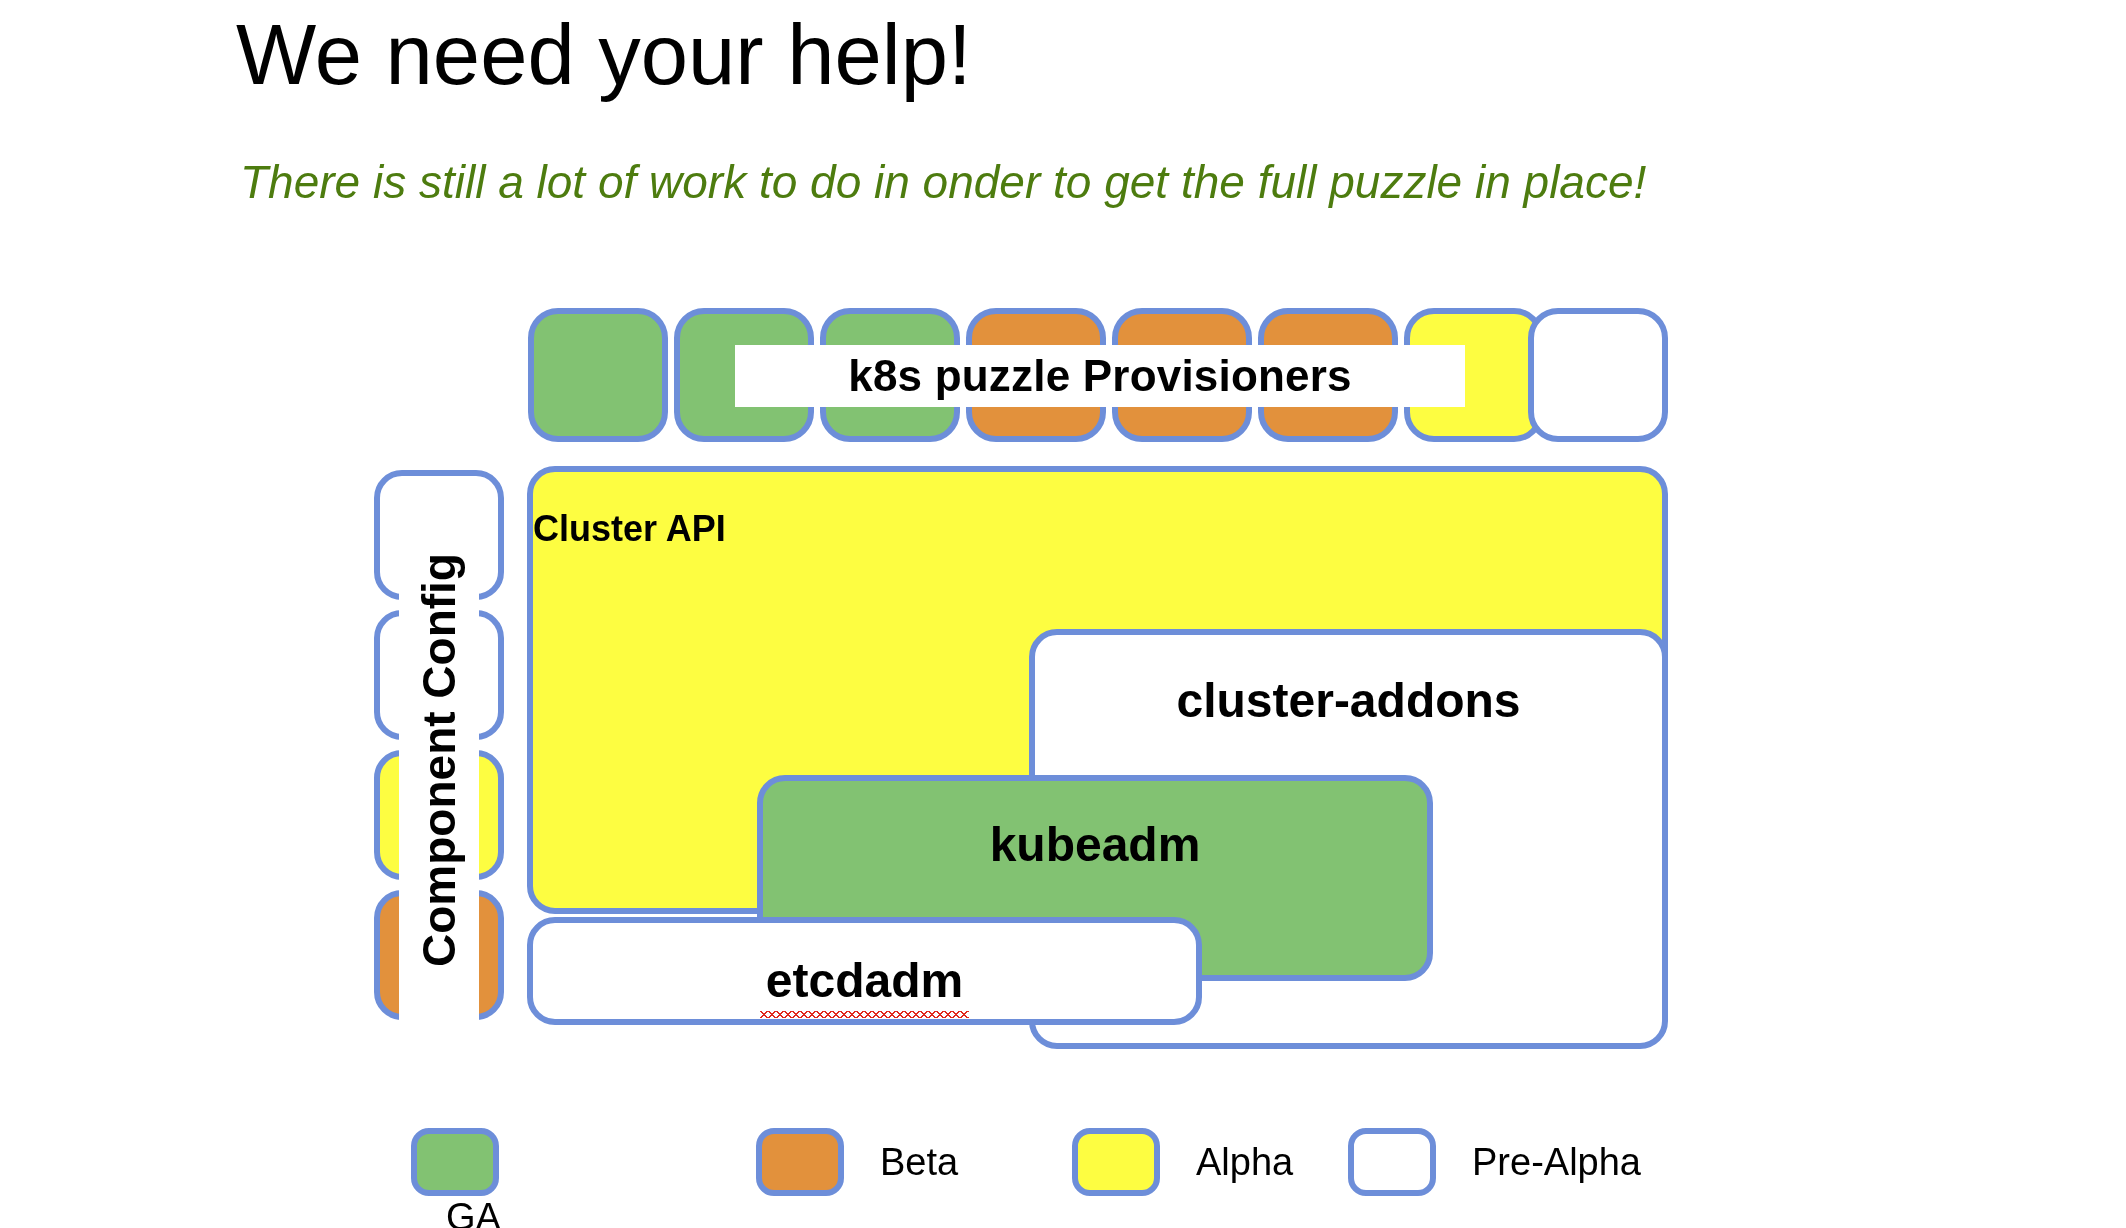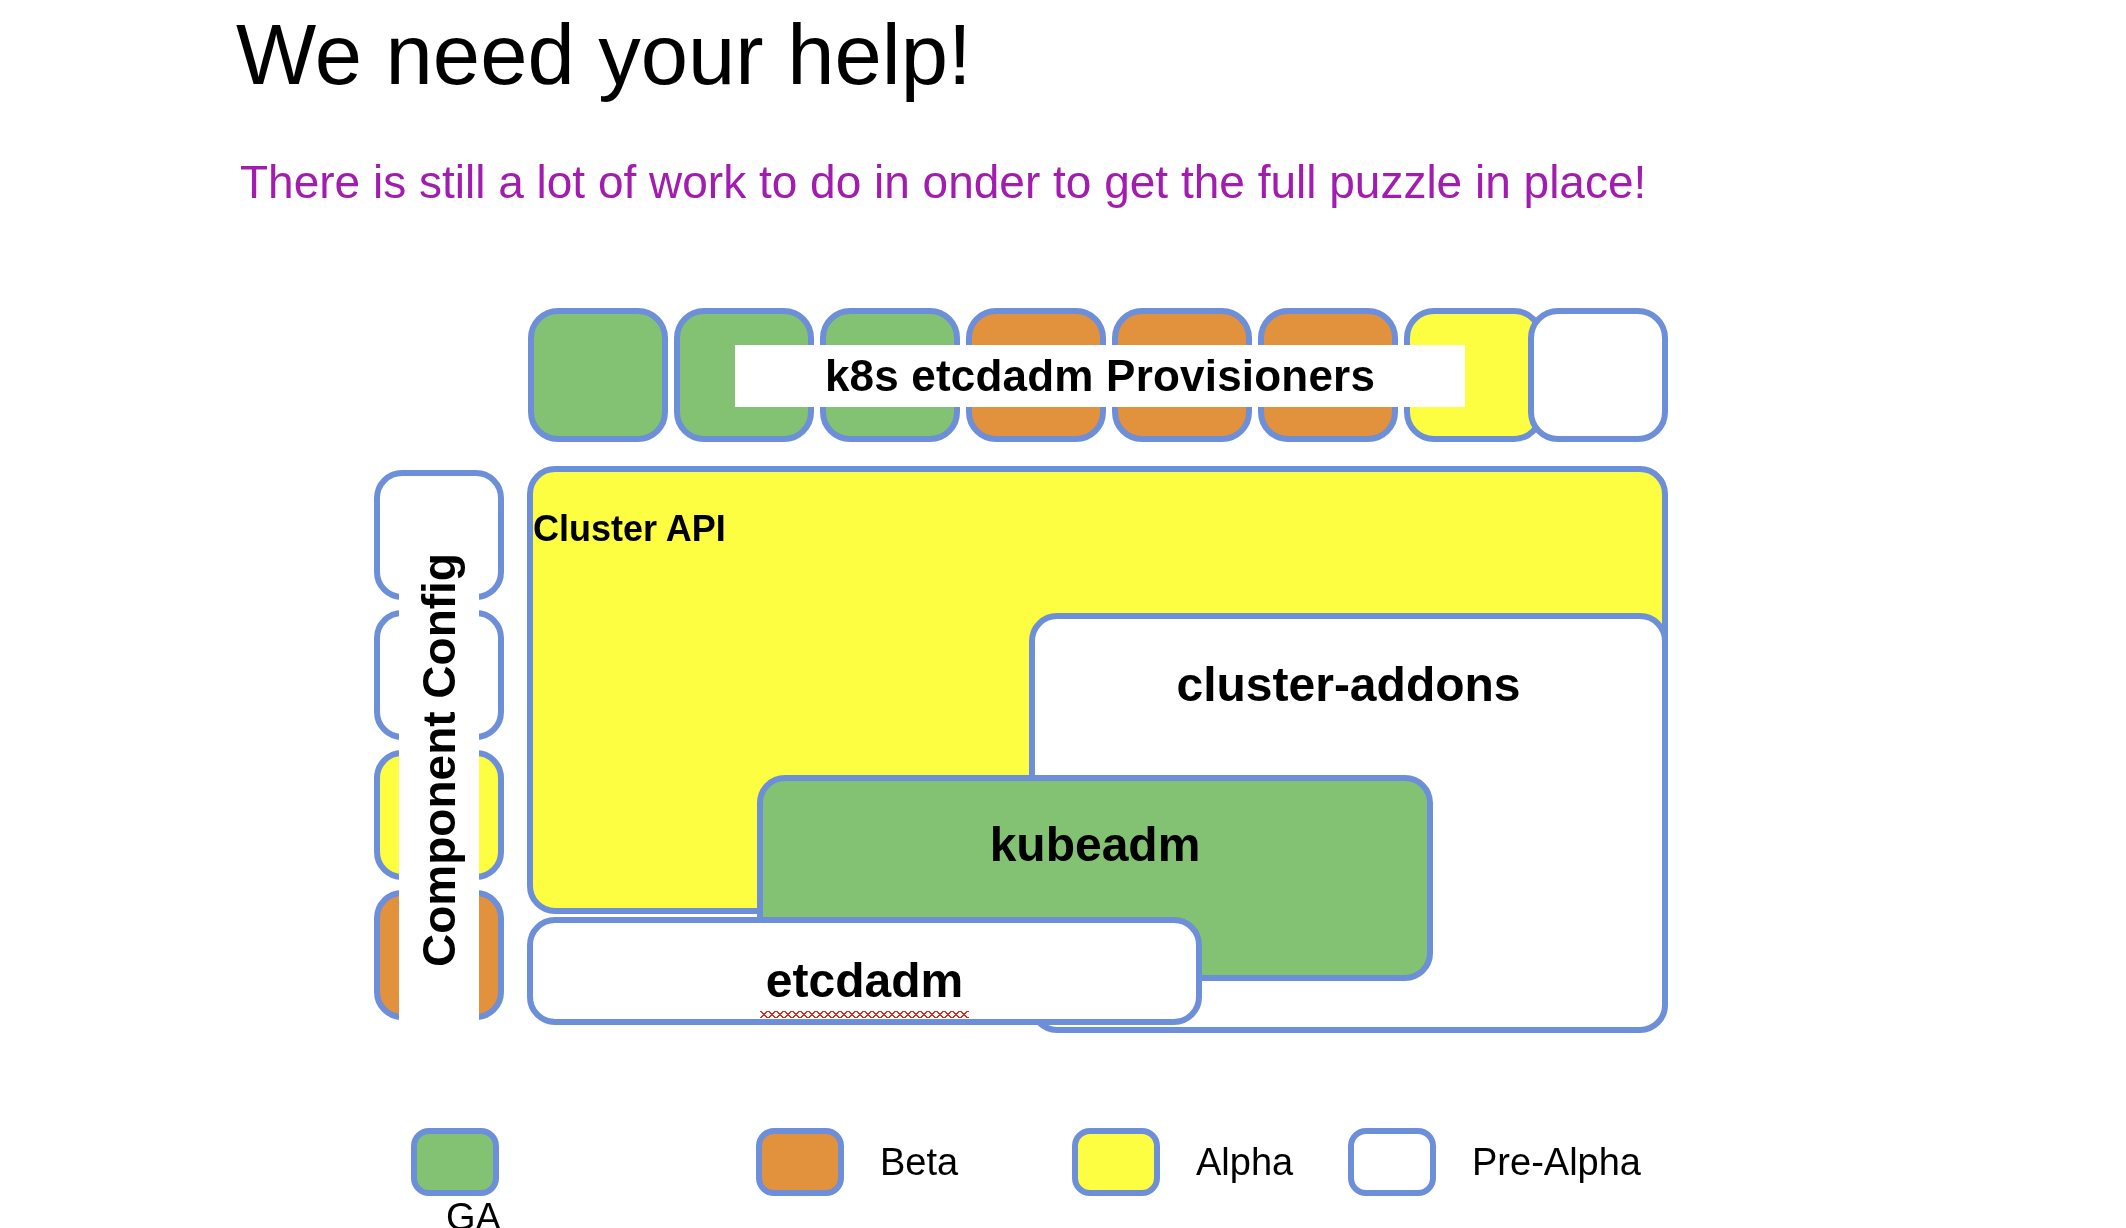--- a/index.html
+++ b/index.html
@@ -28,21 +28,22 @@
     color: #000;
   }
   #slide-subtitle {
     position: absolute;
     left: 240px;
     top: 157px;
     font-size: 46px;
     font-weight: 400;
     line-height: 1.1;
     white-space: nowrap;
-    color: #a21caf;
+    color: #4d7c0f;
+    font-style: italic;
   }
 
   
   .node {
     position: absolute;
     box-sizing: border-box;
     border: 6px solid #6d8ed9;
     border-radius: 26px;
     background: #ffffff;
   }
@@ -114,21 +115,21 @@
     font-size: 46px;
     font-weight: bold;
   }
 
   
   #cluster-api-box {
     left: 527px; top: 466px; width: 1141px; height: 448px;
     border-radius: 28px; z-index: 10;
   }
   #cluster-addons-box {
-    left: 1029px; top: 613px; width: 639px; height: 420px;
+    left: 1029px; top: 629px; width: 639px; height: 420px;
     border-radius: 28px; z-index: 12;
   }
   #kubeadm-box {
     left: 757px; top: 775px; width: 676px; height: 206px;
     border-radius: 28px; z-index: 14;
   }
   #etcdadm-box {
     left: 527px; top: 917px; width: 675px; height: 108px;
     border-radius: 28px; z-index: 16;
   }
@@ -208,21 +209,21 @@
 <div id="provisioner-row">
   <div class="node fill-ga" style="left:0px"></div>
   <div class="node fill-ga" style="left:146px"></div>
   <div class="node fill-ga" style="left:292px"></div>
   <div class="node fill-beta" style="left:438px"></div>
   <div class="node fill-beta" style="left:584px"></div>
   <div class="node fill-beta" style="left:730px"></div>
   <div class="node fill-alpha" style="left:876px"></div>
   <div class="node fill-prealpha" style="left:1000px"></div>
 </div>
-<div id="provisioner-label">k8s etcdadm Provisioners</div>
+<div id="provisioner-label">k8s puzzle Provisioners</div>
 
 <div id="component-config-col">
   <div class="node fill-prealpha" style="top:0px;   height:130px"></div>
   <div class="node fill-prealpha" style="top:140px; height:130px"></div>
   <div class="node fill-alpha" style="top:280px; height:130px"></div>
   <div class="node fill-beta" style="top:420px; height:130px"></div>
 </div>
 <div id="component-config-label">
   <span>Component Config</span>
 </div>

